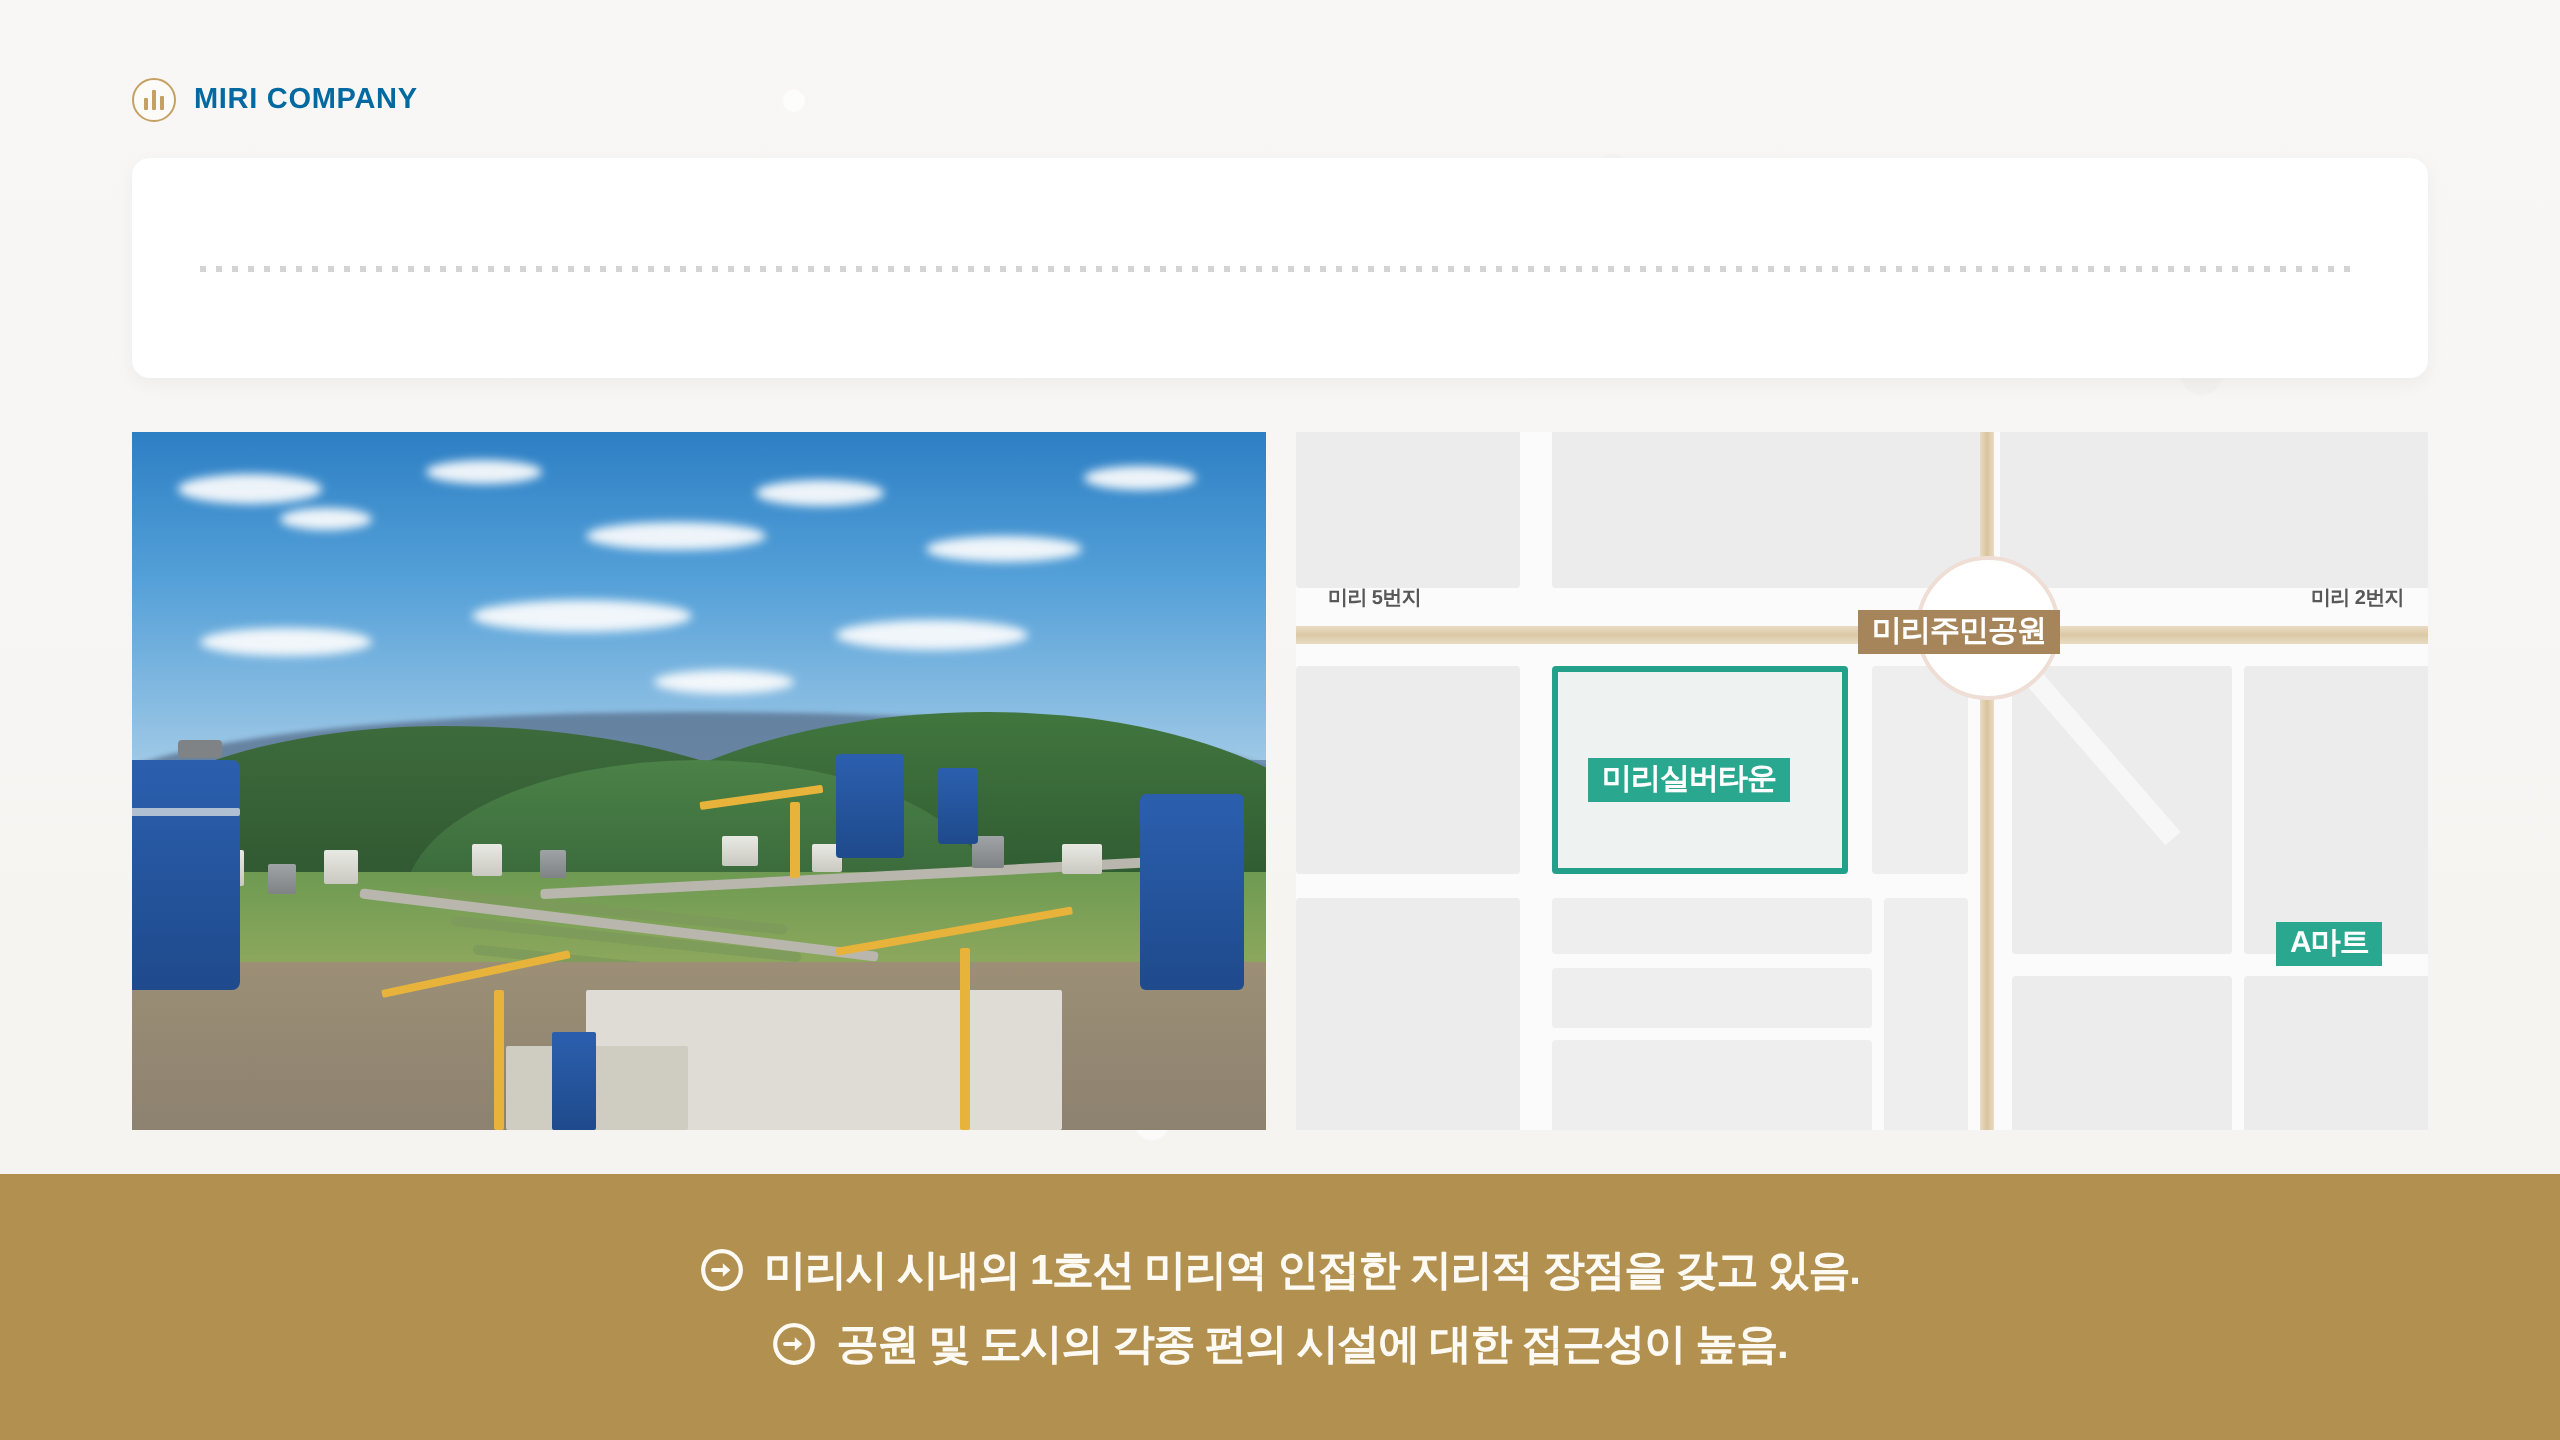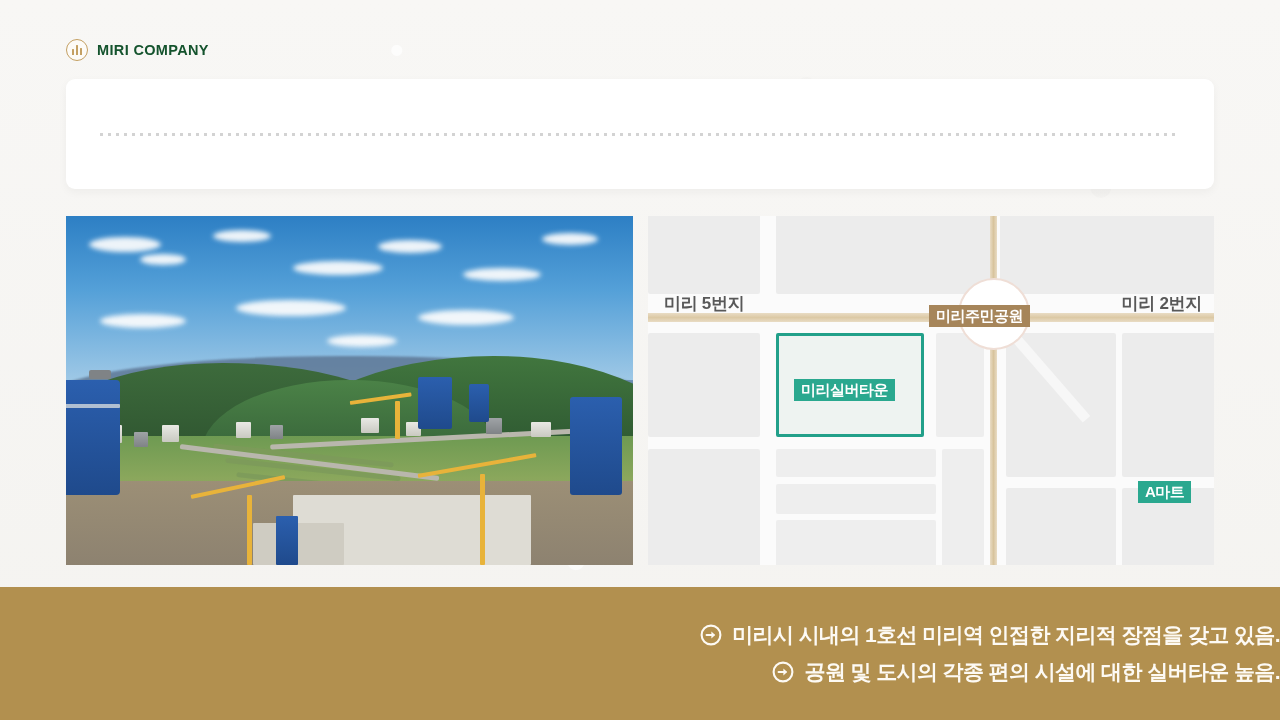--- a/index.html
+++ b/index.html
@@ -58,21 +58,21 @@
     background: #c4a063;
     border-radius: .5px;
   }
   .brand-mark i:nth-child(1) { height: 6px; }
   .brand-mark i:nth-child(2) { height: 10.5px; }
   .brand-mark i:nth-child(3) { height: 7.5px; }
   .brand-name {
     font-size: 14.5px;
     font-weight: 700;
     letter-spacing: .35px;
-    color: #14532d;
+    color: #0369a1;
   }
 
   
   .title-card {
     position: absolute;
     left: 66px;
     top: 79px;
     width: 1148px;
     height: 110px;
     background: #ffffff;
@@ -185,21 +185,21 @@
   }
   .hub {
     position:absolute;
     width:72px; height:72px;
     border-radius:50%;
     background:#ffffff;
     border:2px solid #efded6;
   }
   .lbl-plain {
     position:absolute;
-    font-size:17px;
+    font-size:10px;
     font-weight:700;
     color:#585858;
     letter-spacing:-.3px;
     white-space:nowrap;
   }
   .badge {
     position:absolute;
     font-size:15px;
     font-weight:700;
     color:#ffffff;
@@ -218,21 +218,21 @@
   }
 
   
   .footer {
     position:absolute;
     left:0; top:587px;
     width:1280px; height:133px;
     background:#b2904f;
     display:flex;
     flex-direction:column;
-    align-items:flex-end;
+    align-items:center;
     justify-content:center;
     gap:9px;
   }
   .foot-line {
     display:flex;
     align-items:center;
     gap:10px;
     font-size:21px;
     font-weight:700;
     color:#fdfaf4;
@@ -352,36 +352,36 @@
 
     <div class="park" style="left:128px; top:117px; width:148px; height:104px;"></div>
 
     <div class="hub" style="left:310px; top:62px;"></div>
 
     <div class="lbl-plain" style="left:16px;  top:76px;">미리 5번지</div>
     <div class="lbl-plain" style="right:12px; top:76px;">미리 2번지</div>
 
     <div class="badge gold" style="left:281px; top:89px;">미리주민공원</div>
     <div class="badge teal" style="left:146px; top:163px;">미리실버타운</div>
-    <div class="badge teal" style="left:490px; top:245px;margin-top:20px;">A마트</div>
+    <div class="badge teal" style="left:490px; top:245px;">A마트</div>
   </div>
 </div>
 
 <div class="footer">
 
   <div class="foot-line">
     <svg class="foot-icon" width="22" height="22" viewBox="0 0 22 22">
       <circle cx="11" cy="11" r="9.4" fill="none" stroke="#fdfaf4" stroke-width="2.1"></circle>
       <path d="M6.6 11 H13.4" stroke="#fdfaf4" stroke-width="2.1" stroke-linecap="round"></path>
       <path d="M11.4 7.6 L15.2 11 L11.4 14.4 Z" fill="#fdfaf4"></path>
     </svg>
     <span>미리시 시내의 1호선 미리역 인접한 지리적 장점을 갖고 있음.</span>
   </div>
 
   <div class="foot-line">
     <svg class="foot-icon" width="22" height="22" viewBox="0 0 22 22">
       <circle cx="11" cy="11" r="9.4" fill="none" stroke="#fdfaf4" stroke-width="2.1"></circle>
       <path d="M6.6 11 H13.4" stroke="#fdfaf4" stroke-width="2.1" stroke-linecap="round"></path>
       <path d="M11.4 7.6 L15.2 11 L11.4 14.4 Z" fill="#fdfaf4"></path>
     </svg>
-    <span>공원 및 도시의 각종 편의 시설에 대한 실버타운 높음.</span>
+    <span>공원 및 도시의 각종 편의 시설에 대한 접근성이 높음.</span>
   </div>
 </div>
 
 </body></html>

